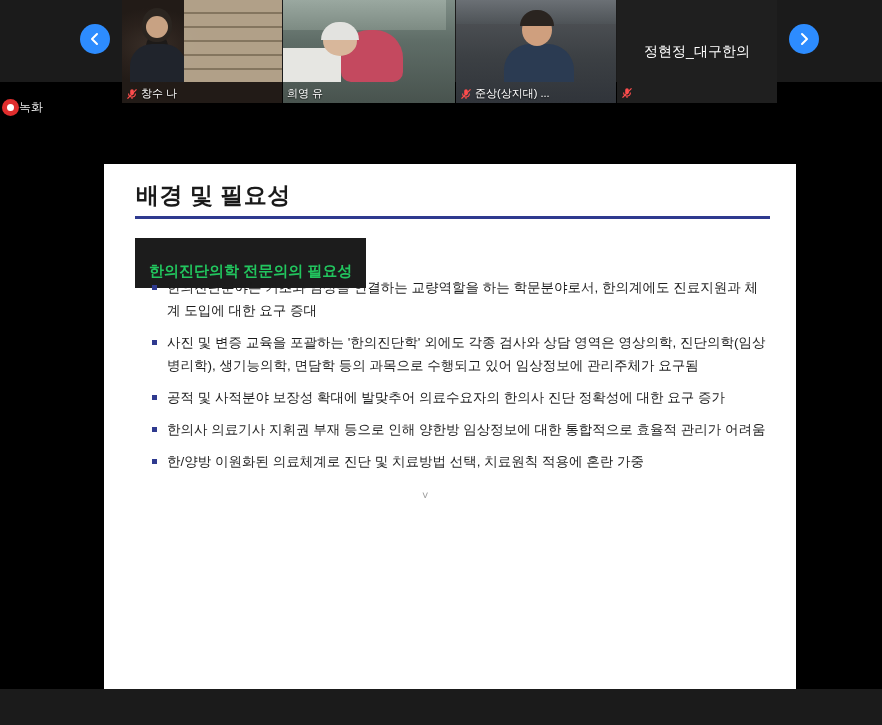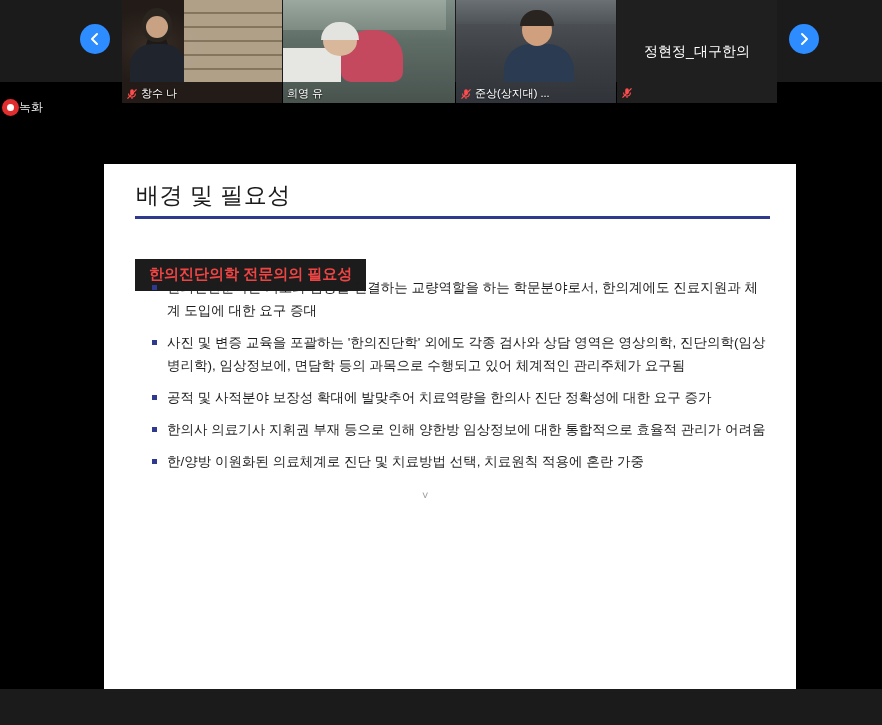--- a/index.html
+++ b/index.html
@@ -248,43 +248,42 @@
     width: 692px;
     height: 525px;
     background: #ffffff;
     overflow: hidden;
   }
   .slide-title {
     position: absolute;
     left: 32px;
     top: 16px;
     font-size: 23px;
-    font-weight: normal;
+    font-weight: bold;
     color: #1a1a1a;
     letter-spacing: 0.5px;
   }
   .title-rule {
     position: absolute;
     left: 31px;
     top: 52px;
     width: 635px;
     height: 3px;
     background: #2f3a8f;
   }
   .section-chip {
     position: absolute;
     left: 31px;
     top: 74px;
     background: #1c1c1c;
-    color: #ef4444;
+    color: #22c55e;
     font-size: 15px;
     font-weight: bold;
-    padding: 6px 14px 7px 14px;
+    padding: 24px 14px 7px 14px;
     white-space: nowrap;
-    margin-top: 21px;
   }
   .bullets {
     position: absolute;
     left: 46px;
     top: 112px;
     width: 620px;
   }
   .bullet {
     position: relative;
     padding-left: 17px;
@@ -414,22 +413,22 @@
     <div class="rec-label">녹화</div>
   </div>
 
   <div class="slide">
     <div class="slide-title">배경 및 필요성</div>
     <div class="title-rule"></div>
     <div class="section-chip">한의진단의학 전문의의 필요성</div>
 
     <div class="bullets">
       <div class="bullet">한의진단분야는 기초와 임상을 연결하는 교량역할을 하는 학문분야로서, 한의계에도 진료지원과 체계 도입에 대한 요구 증대</div>
-      <div class="bullet">사진 및 변증 교육을 포괄하는 '한의진단학' 외에도 각종 검사와 상담 영역은 영상의학, 진단의학(임상병리학), 임상정보에, 면담학 등의 과목으로 수행되고 있어 체계적인 관리주체가 요구됨</div>
-      <div class="bullet">공적 및 사적분야 보장성 확대에 발맞추어 치료역량을 한의사 진단 정확성에 대한 요구 증가</div>
+      <div class="bullet">사진 및 변증 교육을 포괄하는 '한의진단학' 외에도 각종 검사와 상담 영역은 영상의학, 진단의학(임상병리학), 생기능의학, 면담학 등의 과목으로 수행되고 있어 임상정보에 관리주체가 요구됨</div>
+      <div class="bullet">공적 및 사적분야 보장성 확대에 발맞추어 의료수요자의 한의사 진단 정확성에 대한 요구 증가</div>
       <div class="bullet">한의사 의료기사 지휘권 부재 등으로 인해 양한방 임상정보에 대한 통합적으로 효율적 관리가 어려움</div>
       <div class="bullet">한/양방 이원화된 의료체계로 진단 및 치료방법 선택, 치료원칙 적용에 혼란 가중</div>
     </div>
 
     <div class="slide-caret">˅</div>
   </div>
 
   <div class="bottom-bar"></div>
 
 </div>

